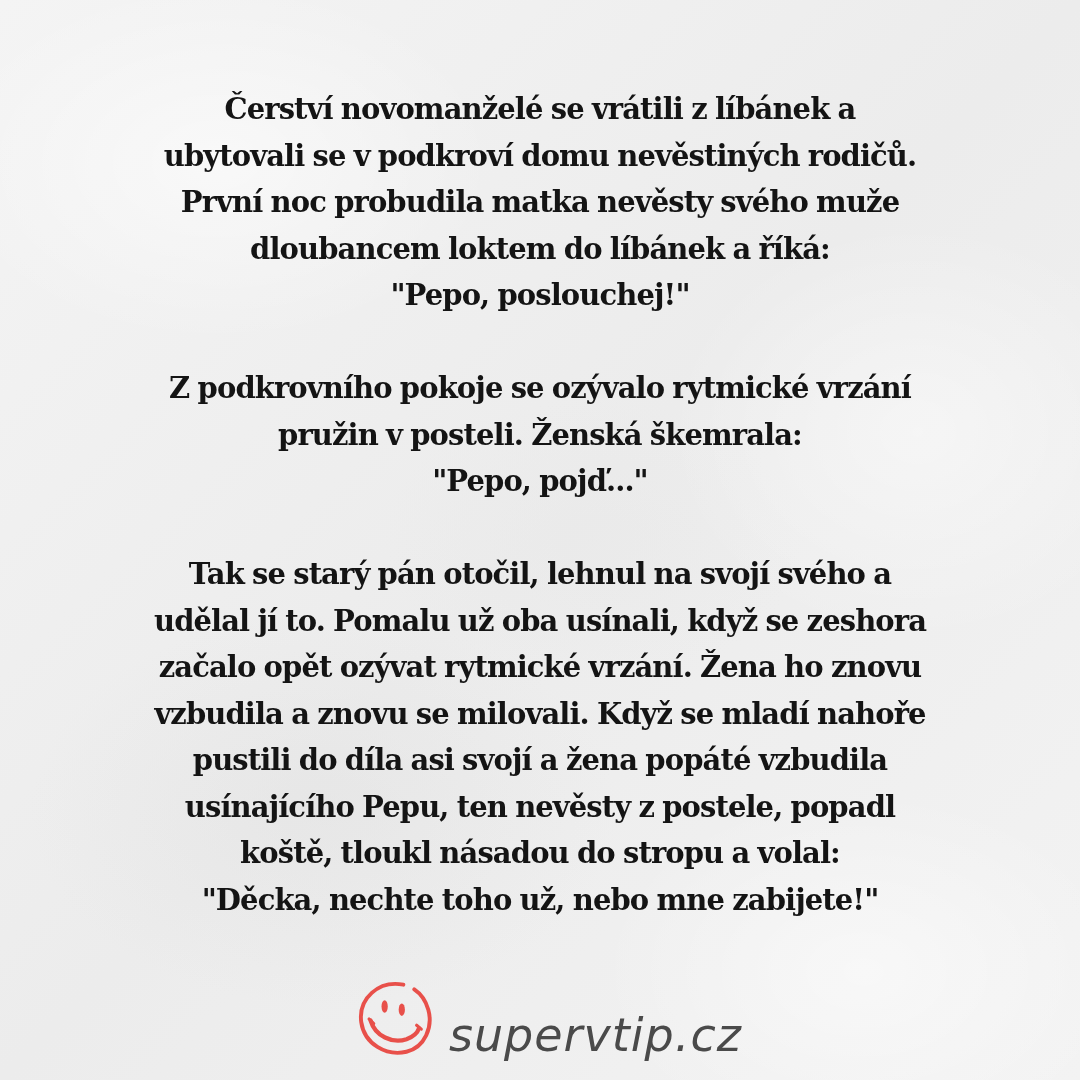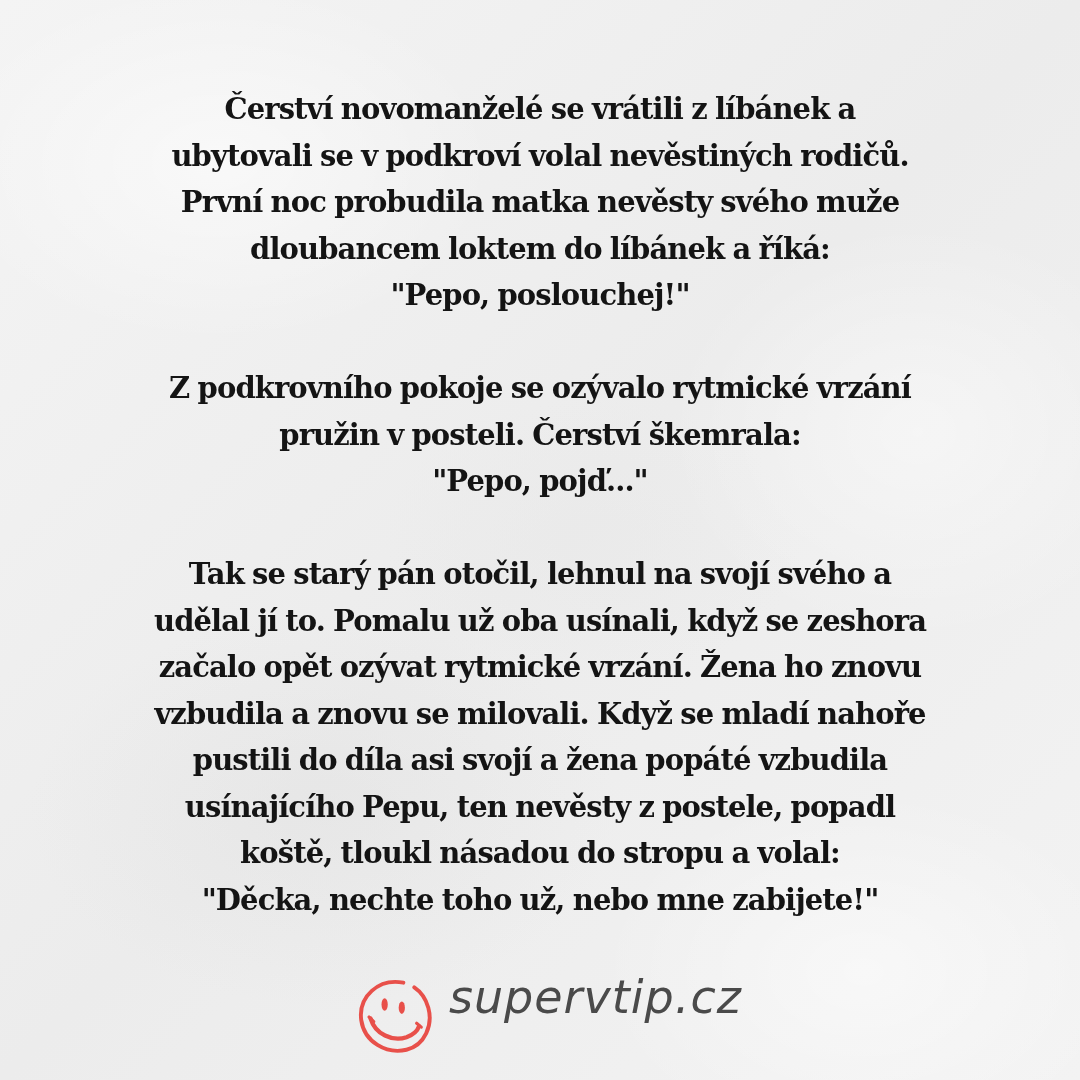--- a/index.html
+++ b/index.html
@@ -42,21 +42,21 @@
     .spacer {
       display: block;
       height: 46.5px;
     }
     .brand {
       position: absolute;
       left: 355px;
       top: 978px;
       height: 80px;
       display: flex;
-      align-items: flex-start;
+      align-items: flex-end;
     }
     .smiley {
       width: 78px;
       height: 78px;
       display: block;
     }
     .brand-text {
       margin-left: 16px;
       font-family: "DejaVu Sans", sans-serif;
       font-style: italic;
@@ -66,29 +66,29 @@
       line-height: 1;
       margin-top: -4px;
     }
   </style>
 </head>
 <body>
 
 <div class="joke">
   <div>
     <span class="line">Čerství novomanželé se vrátili z líbánek a</span>
-    <span class="line">ubytovali se v podkroví volal nevěstiných rodičů.</span>
+    <span class="line">ubytovali se v podkroví domu nevěstiných rodičů.</span>
     <span class="line">První noc probudila matka nevěsty svého muže</span>
     <span class="line">dloubancem loktem do líbánek a říká:</span>
     <span class="line">"Pepo, poslouchej!"</span>
   </div>
   <span class="spacer"></span>
   <div>
     <span class="line">Z podkrovního pokoje se ozývalo rytmické vrzání</span>
-    <span class="line">pružin v posteli. Čerství škemrala:</span>
+    <span class="line">pružin v posteli. Ženská škemrala:</span>
     <span class="line">"Pepo, pojď..."</span>
   </div>
   <span class="spacer"></span>
   <div>
     <span class="line">Tak se starý pán otočil, lehnul na svojí svého a</span>
     <span class="line">udělal jí to. Pomalu už oba usínali, když se zeshora</span>
     <span class="line">začalo opět ozývat rytmické vrzání. Žena ho znovu</span>
     <span class="line">vzbudila a znovu se milovali. Když se mladí nahoře</span>
     <span class="line">pustili do díla asi svojí a žena popáté vzbudila</span>
     <span class="line">usínajícího Pepu, ten nevěsty z postele, popadl</span>

